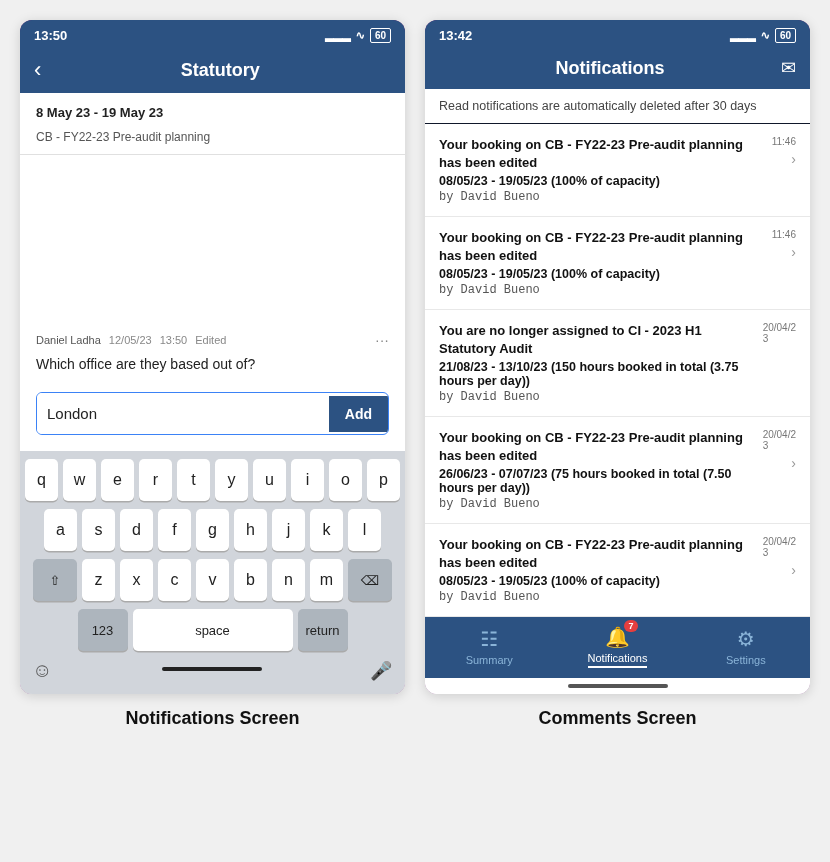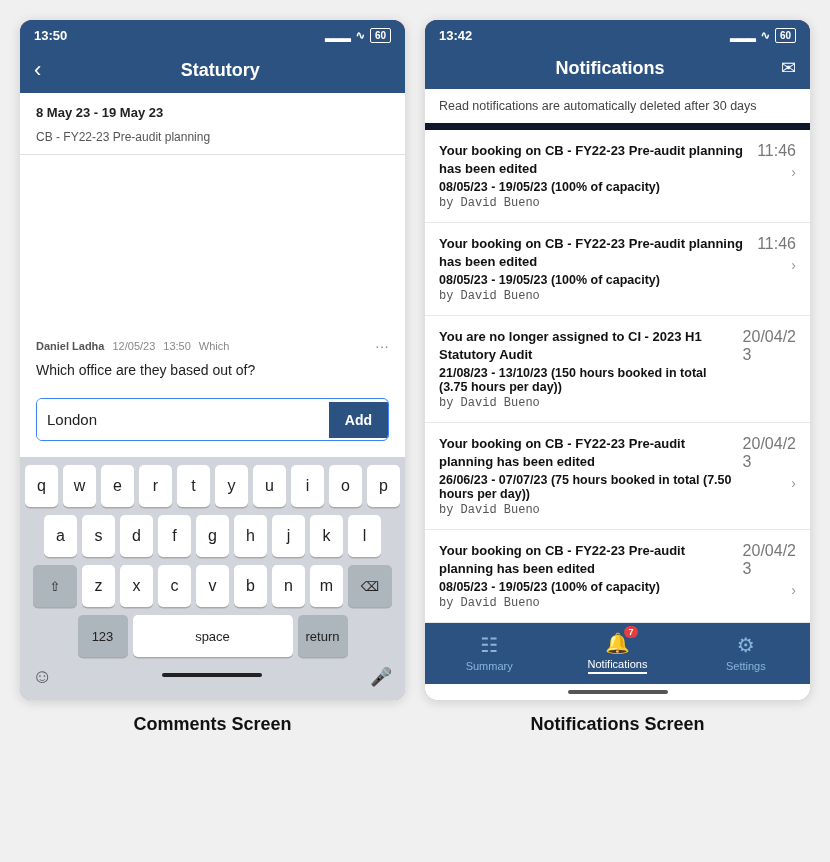--- a/index.html
+++ b/index.html
@@ -103,21 +103,21 @@
       gap: 4px;
       margin-bottom: 12px;
     }
     .comment-meta {
       font-size: 11px;
       color: #888;
       display: flex;
       align-items: center;
       gap: 8px;
     }
-    .comment-meta .author { font-weight: 700; color: #555; }
+    .comment-meta .author { font-weight: 400; color: #555; }
     .comment-meta .edited { color: #888; }
     .comment-options {
       margin-left: auto;
       color: #888;
       font-size: 14px;
       cursor: pointer;
     }
     .comment-text {
       font-size: 14px;
       color: #222;
@@ -193,21 +193,21 @@
       border-radius: 3px;
       margin: 4px auto 8px;
     }
 
     
     .notif-info {
       background: #fff;
       padding: 10px 14px;
       font-size: 12.5px;
       color: #444;
-      border-bottom: 7px solid #0f172a;
+      border-bottom: 1px solid #0f172a;
     }
     .notif-list {
       flex: 1;
       overflow-y: auto;
       background: #fff;
     }
     .notif-item {
       padding: 12px 14px;
       border-bottom: 1px solid #e8e8e8;
       display: flex;
@@ -235,21 +235,21 @@
       color: #555;
       font-family: Liberation Mono, monospace;
     }
     .notif-right {
       display: flex;
       flex-direction: column;
       align-items: flex-end;
       min-width: 40px;
     }
     .notif-time {
-      font-size: 16px;
+      font-size: 10px;
       color: #777;
       white-space: nowrap;
     }
     .notif-chevron {
       color: #999;
       font-size: 14px;
       margin-top: 4px;
     }
     
     .tab-bar {
@@ -341,21 +341,21 @@
         <div class="project-name">CB - FY22-23 Pre-audit planning</div>
       </div>
 
       <div class="comment-area">
         <div class="comment-bubble-container">
           <div style="display:flex;align-items:center;">
             <span class="comment-meta">
               <span class="author">Daniel Ladha</span>
               <span>12/05/23</span>
               <span>13:50</span>
-              <span class="edited">Which</span>
+              <span class="edited">Edited</span>
             </span>
             <span class="comment-options">···</span>
           </div>
           <div class="comment-text">Which office are they based out of?</div>
         </div>
 
         <div class="input-row">
           <input type="text" value="London" style="">
           <button class="add-btn">Add</button>
         </div>
@@ -517,15 +517,15 @@
       </div>
 
       <div class="home-indicator">
         <div class="home-indicator-bar"></div>
       </div>
     </div>
   </div>
 </div>
 
 <div class="caption-row">
+  <div class="caption">Notifications Screen</div>
   <div class="caption">Comments Screen</div>
-  <div class="caption">Notifications Screen</div>
 </div>
 
 </body></html>

